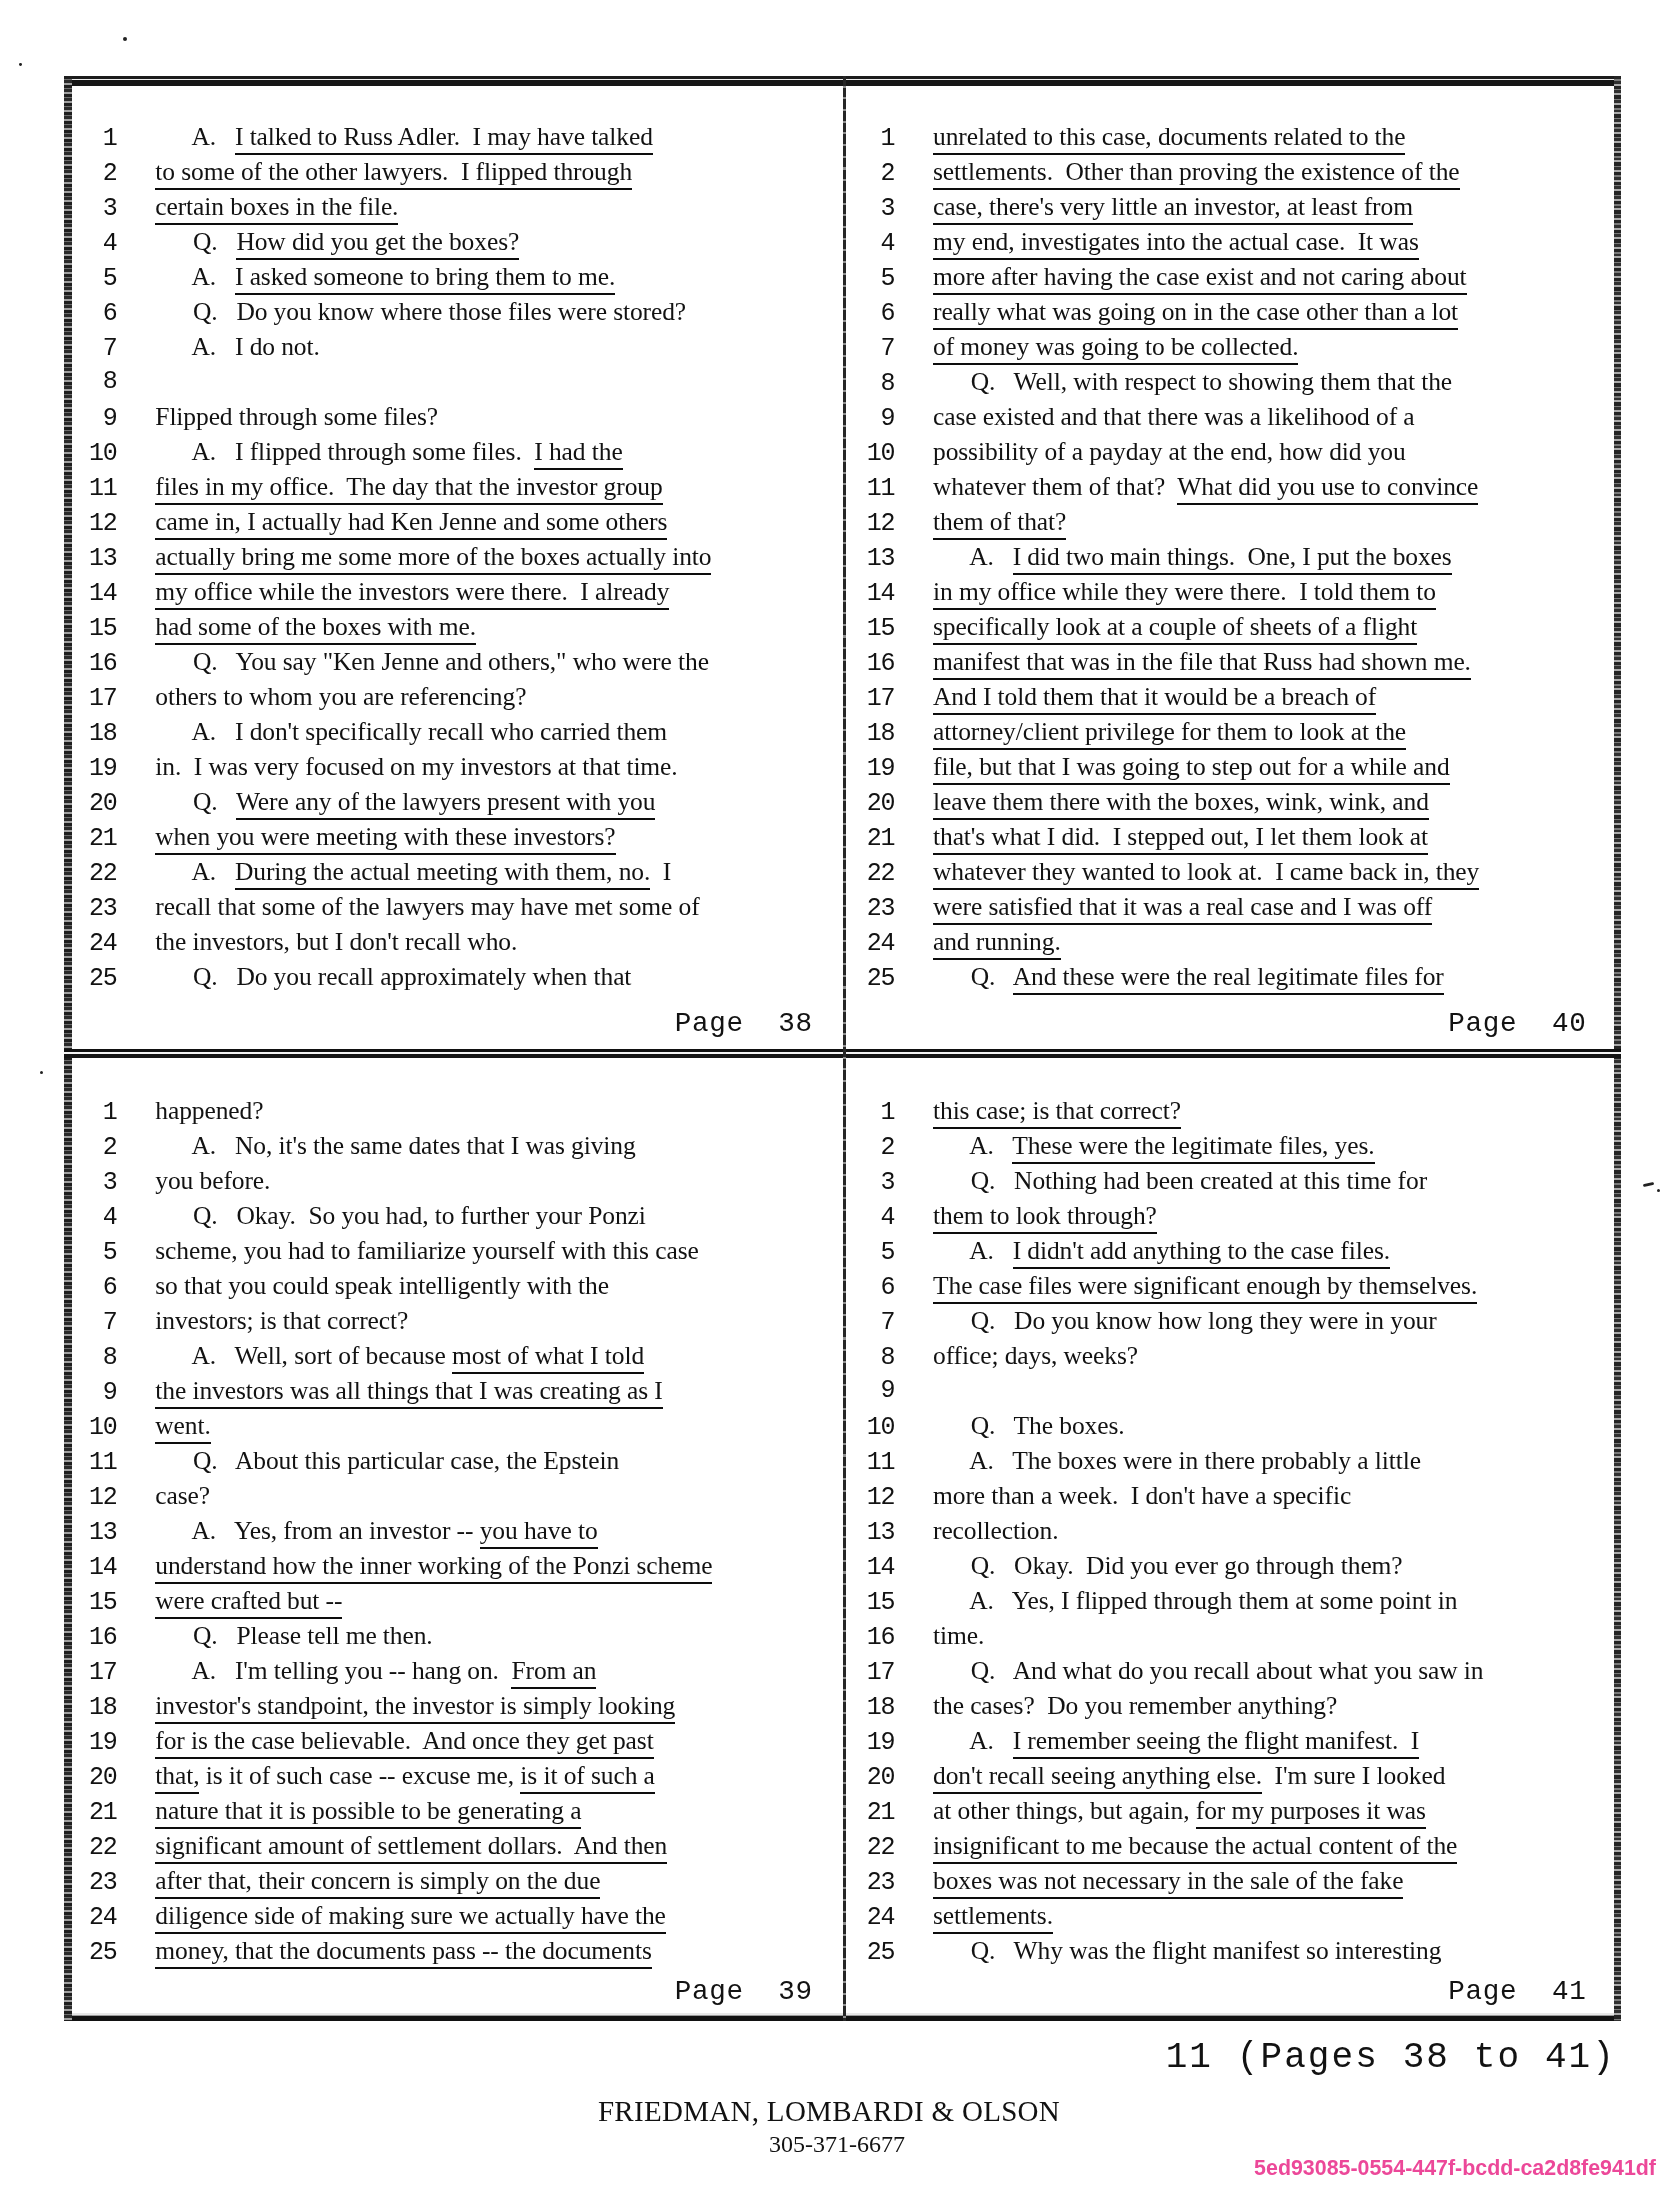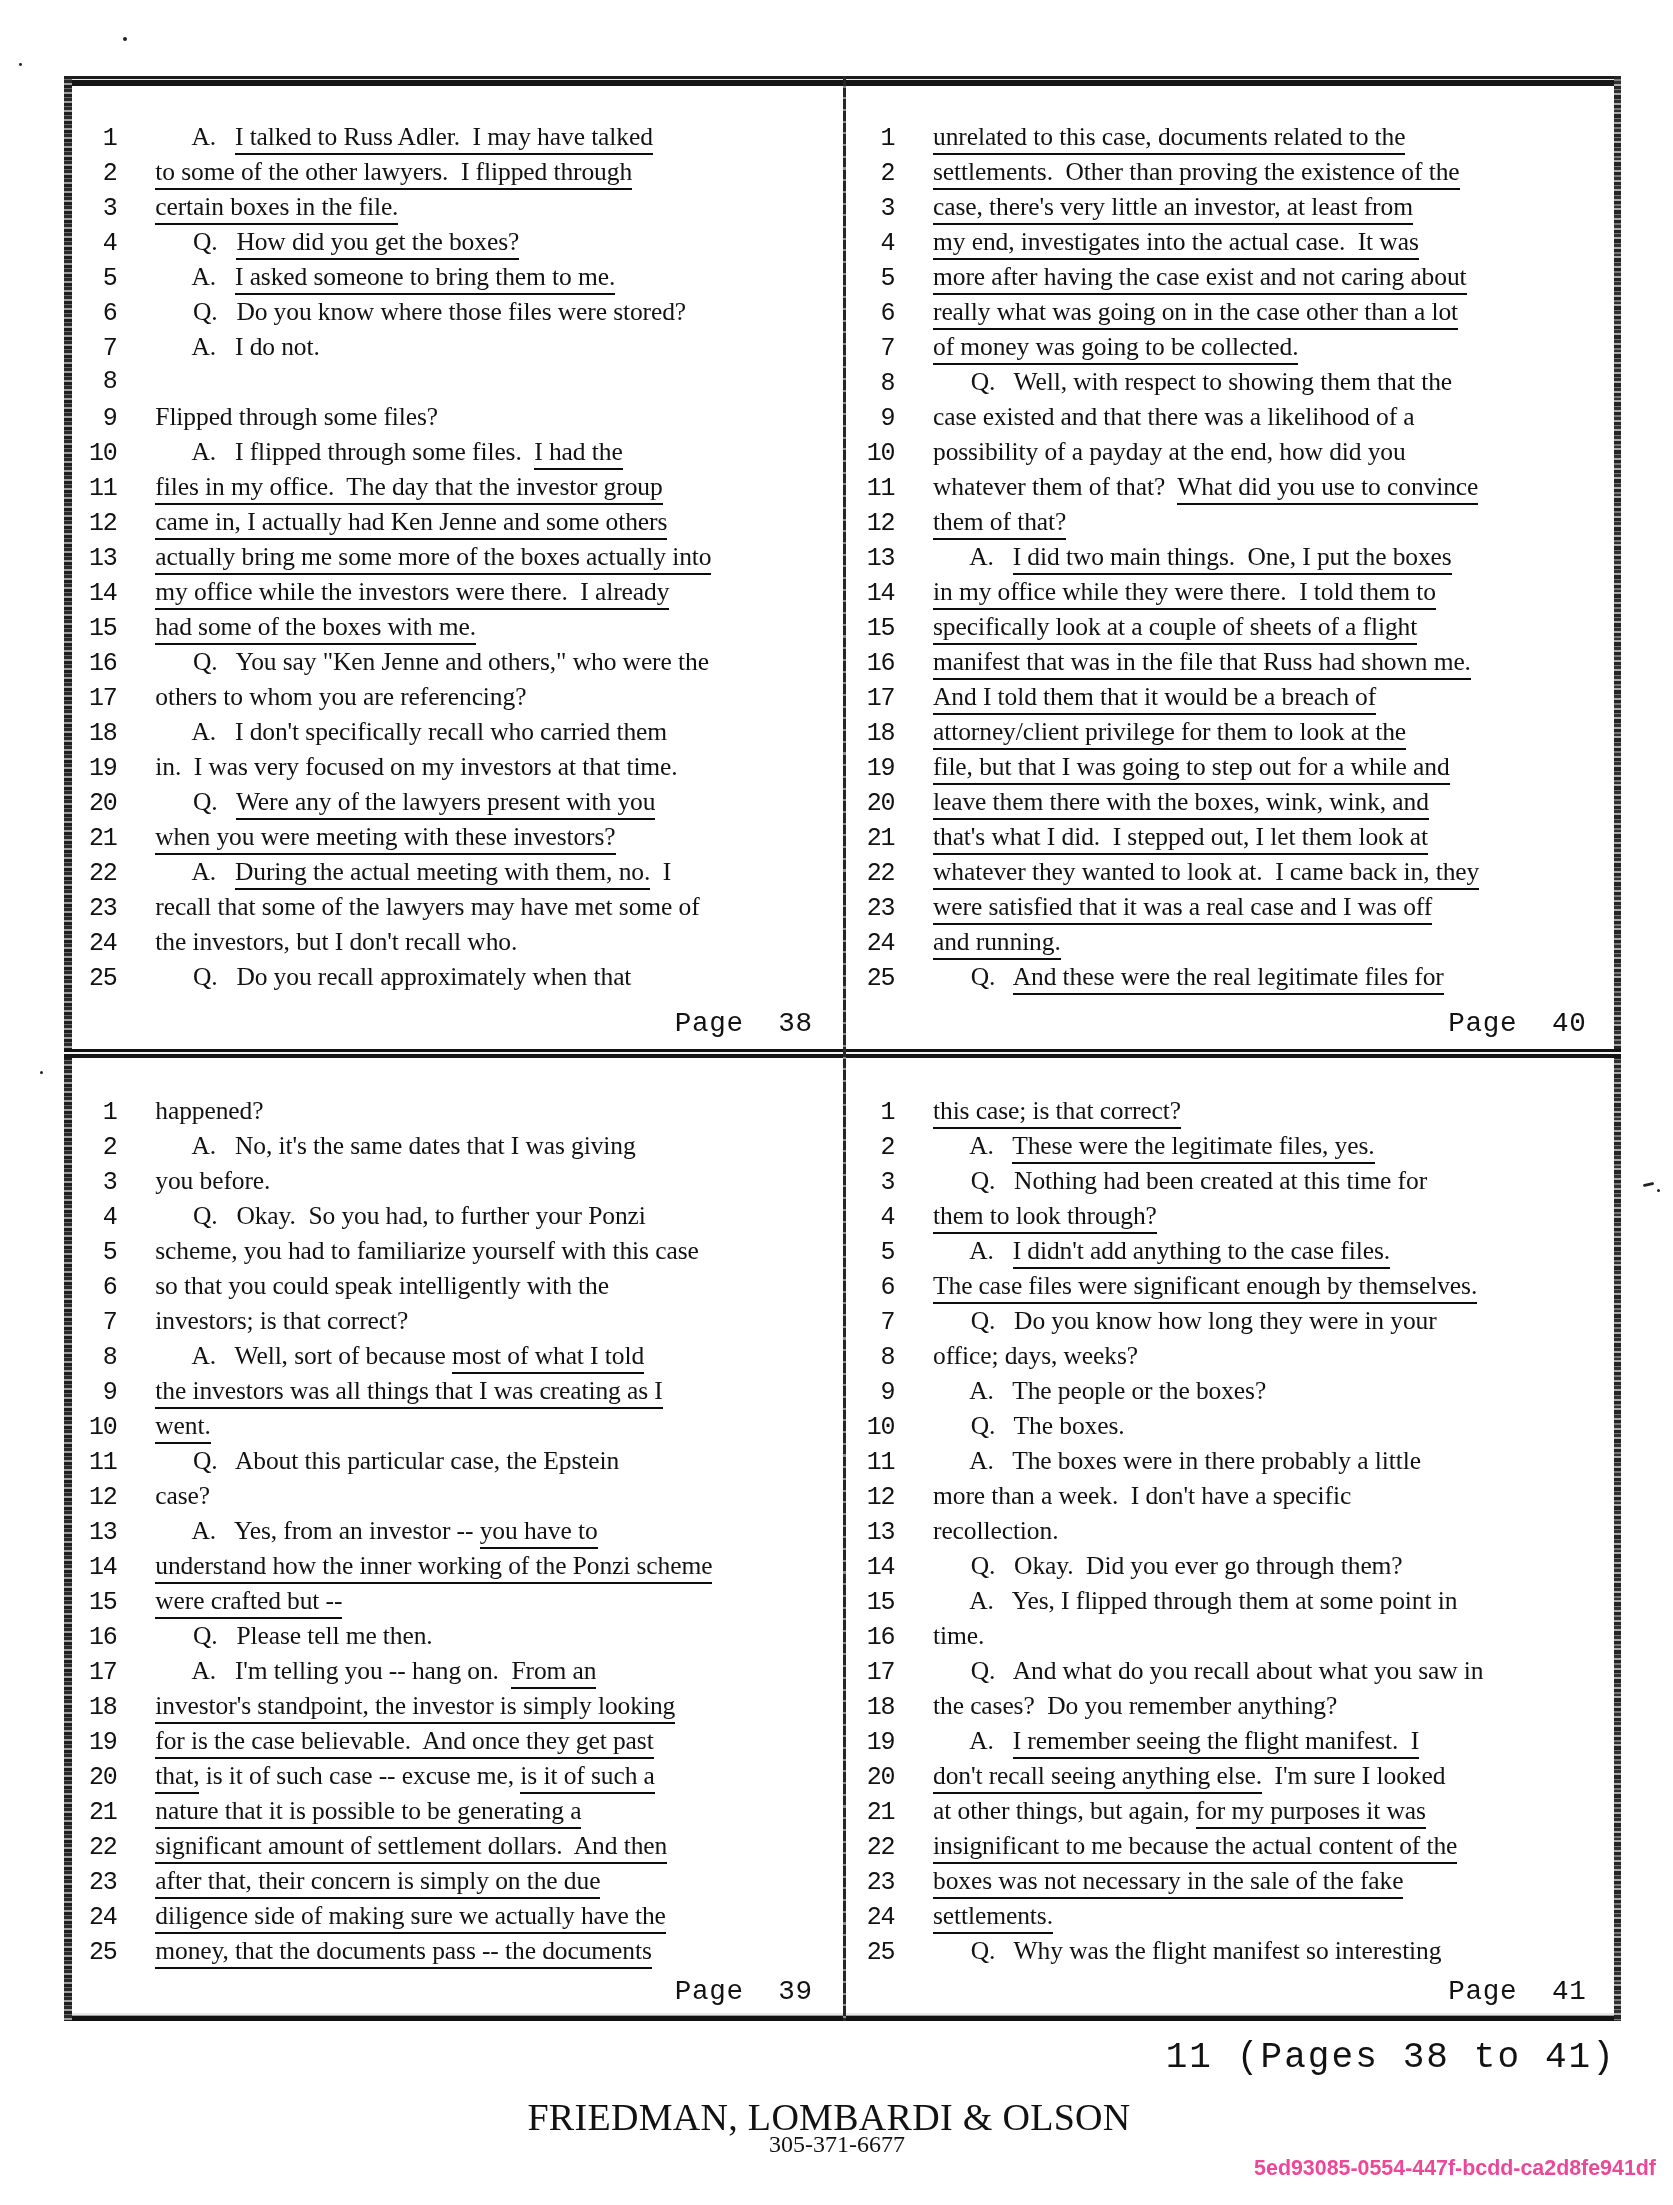--- a/index.html
+++ b/index.html
@@ -54,21 +54,21 @@
     font-size:27.6px; letter-spacing:0.7px; white-space:pre;text-align:center;
   }
 
   .page-info {
     position:absolute; top:2037px; right:58px;
     font-family:"Liberation Mono", monospace;
     font-size:36px; letter-spacing:2.1px; white-space:pre;
   }
   .firm {
     position:absolute; top:2095px; left:0; width:1658px; text-align:center;
-    font-family:"Liberation Serif", serif; font-size:38px; letter-spacing:0.3px;
+    font-family:"Liberation Serif", serif; font-size:29px; letter-spacing:0.3px;
   }
   .phone {
     position:absolute; top:2131px; left:0; width:1674px; text-align:center;
     font-family:"Liberation Serif", serif; font-size:24px;
   }
   .doc-id {
     position:absolute; top:2156px; right:18px;
     font-family:"Liberation Sans", sans-serif; font-weight:bold; font-size:21.4px;
     color:#ec4899;
   }
@@ -437,21 +437,20 @@
         <div class="row">
           <span class="num">7</span>
           <span class="txt"><span>      Q.   </span><span>Do you know how long they were in your</span></span>
         </div>
         <div class="row">
           <span class="num">8</span>
           <span class="txt"><span>office; days, weeks?</span></span>
         </div>
         <div class="row">
           <span class="num">9</span>
-          <span class="txt"><span>      A.   </span><span>The people or the boxes?</span></span>
         </div>
         <div class="row">
           <span class="num">10</span>
           <span class="txt"><span>      Q.   </span><span>The boxes.</span></span>
         </div>
         <div class="row">
           <span class="num">11</span>
           <span class="txt"><span>      A.   </span><span>The boxes were in there probably a little</span></span>
         </div>
         <div class="row">

